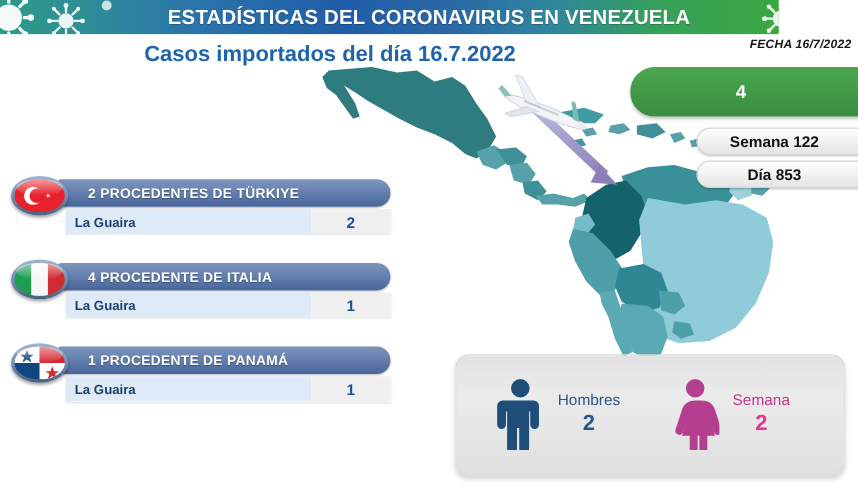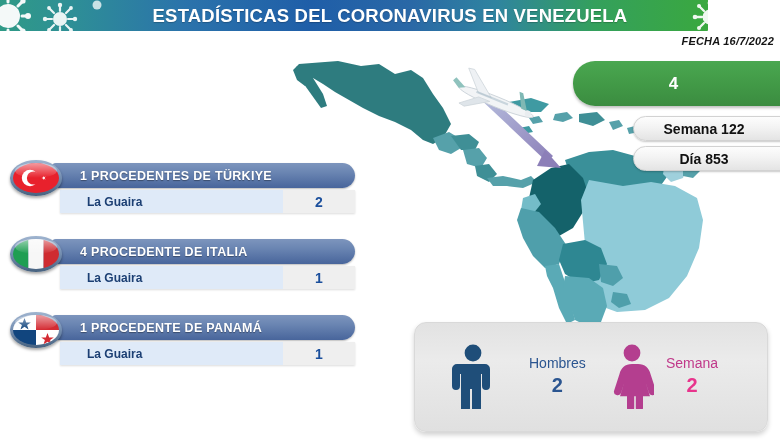--- a/index.html
+++ b/index.html
@@ -104,21 +104,21 @@
     color:#ffffff;font-size:12.5px;font-weight:bold;letter-spacing:.3px;
     text-shadow:0 1px 1px rgba(0,0,0,.35);white-space:nowrap;
   }
 
   .card-row{
     position:absolute;left:50px;top:30px;width:295px;height:23px;
     display:flex;box-shadow:0 1px 2px rgba(0,0,0,.14);
   }
   .card-row .rname{
     flex:1;background:#dfeaf8;
-    display:flex;align-items:center;padding-left:27px;box-sizing:border-box;
+    display:flex;align-items:center;padding-left:8px;box-sizing:border-box;
     color:#1c3f73;font-size:12px;font-weight:bold;
   }
   .card-row .rval{
     width:72px;background:#efefef;
     display:flex;align-items:center;justify-content:center;
     color:#1b4f9c;font-size:14px;font-weight:bold;
   }
 
   
   .gender-panel{
@@ -128,21 +128,21 @@
     border:1px solid #d9d9d9;
     box-shadow:0 3px 5px rgba(0,0,0,.18);
   }
   .gender-item{position:absolute;top:20px;display:flex;align-items:center;}
   .g-men{left:36px;}
   .g-women{left:195px;}
   .gender-item .gicon{width:44px;height:66px;}
   .gender-item .gtext{margin-left:12px;text-align:center;}
   .gender-item .glbl{font-size:14px;line-height:1.3;}
   .gender-item .gnum{font-size:20px;font-weight:bold;line-height:1.3;}
-  .g-men .glbl,.g-men .gnum{color:#2b5590;margin-left:22px;}
+  .g-men .glbl,.g-men .gnum{color:#2b5590;}
   .g-women .glbl{color:#c0398a;}
   .g-women .gnum{color:#e8348c;}
 </style>
 </head>
 <body>
 
 <div id="app">
 
   <div class="banner">
 
@@ -258,20 +258,21 @@
 
     <div class="virus" style="left:726px;top:20px;">
       <svg width="16" height="16" viewBox="0 0 16 16">
           <circle cx="8" cy="8" r="4" fill="#ffffff" opacity=".7"></circle>
         </svg>
     </div>
 
     <div class="banner-title">ESTADÍSTICAS DEL CORONAVIRUS EN VENEZUELA</div>
   </div>
 
+  <div class="subtitle">Casos importados del día 16.7.2022</div>
   <div class="fecha">FECHA 16/7/2022</div>
 
   <div class="map">
     <svg width="420" height="275" viewBox="0 0 420 275">
       <g>
 
         <path d="M16 12 L55 9 L78 14 L96 12 L112 22 L128 18 L140 26 L150 42 L160 56 L168 72
                  L160 86 L150 92 L140 88 L128 78 L112 70 L96 64 L80 56 L66 48 L52 40
                  L40 32 L30 26 L22 34 L14 28 L10 18 Z" fill="#2e7c7f"></path>
 
@@ -351,21 +352,21 @@
   </div>
 
   <div class="green-pill">
     <div class="gp-num">4</div>
   </div>
 
   <div class="gray-pill gp-semana">Semana 122</div>
   <div class="gray-pill gp-dia">Día 853</div>
 
   <div class="card card-1">
-    <div class="card-head">1 PROCEDENTES DE TÜRKIYE</div>
+    <div class="card-head">2 PROCEDENTES DE TÜRKIYE</div>
     <div class="flag">
       <div class="bezel"></div>
       <div class="face">
         <svg width="46" height="30" viewBox="0 0 46 30" preserveAspectRatio="none">
           <rect width="46" height="30" fill="#e8212c"></rect>
           <circle cx="17" cy="15" r="8.2" fill="#ffffff"></circle>
           <circle cx="20.5" cy="15" r="6.6" fill="#e8212c"></circle>
           <path d="M28.5 15 L32.6 13.6 L30.1 17.1 L30.1 12.9 L32.6 16.4 Z" fill="#ffffff"></path>
         </svg>
       </div>

